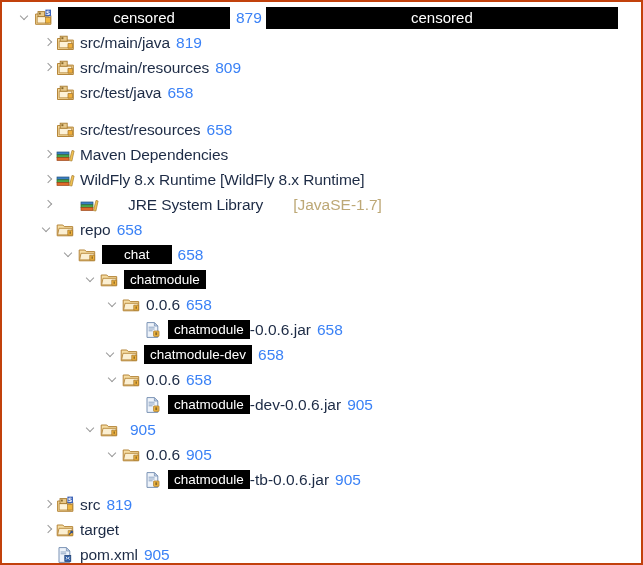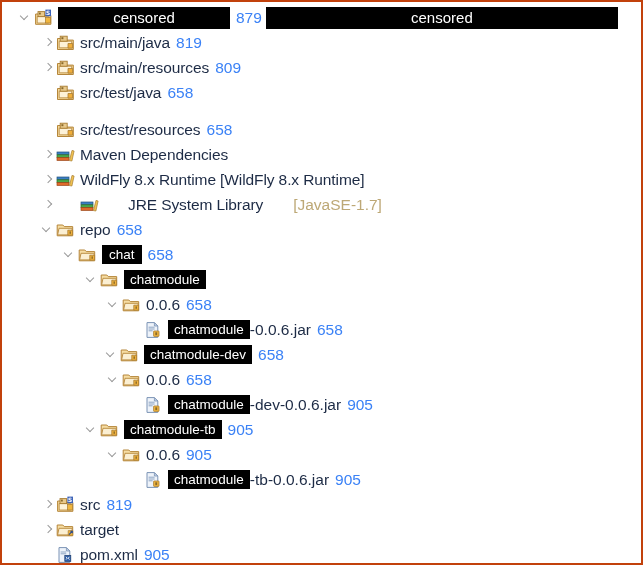--- a/index.html
+++ b/index.html
@@ -92,21 +92,21 @@
     line-height: 19px;
     height: 19px;
     padding: 0 6px;
     vertical-align: middle;
   }
   .censor-big {
     font-size: 15px;
     line-height: 22px;
     height: 22px;
   }
-  .censor-tight { padding: 0 7px; text-align: center; }
+  .censor-tight { padding: 0 22px; text-align: center; }
   .jarname {
     color: #1d2b45;
     margin-left: 0px;
   }
 </style>
 </head>
 <body>
 
 <div id="tree-panel">
   <div class="tree-rows">
@@ -330,21 +330,20 @@
       <div class="tree-row" style="padding-left: 84px;">
         <span class="twisty expanded"></span>
         <span class="icon">
           <svg width="19" height="18" viewBox="0 0 19 18">
             <path d="M1.2 4h5.6l1.5 1.6h8.4v9.2H1.2z" fill="#f6dda3" stroke="#b5863a" stroke-width="1"></path>
             <path d="M3 7.3h13.4l-1.6 6.6H1.6z" fill="#fbefd2" stroke="#b5863a" stroke-width=".9"></path>
             <path d="M11.8 9.2h4.8v5H11.8z" fill="#f1b23c" stroke="#a87c32" stroke-width=".8"></path>
             <rect x="13.5" y="10.4" width="1.4" height="2.4" fill="#8a6a2a"></rect>
           </svg>
         </span>
-        <span class="censor">chatmodule-tb</span>
         <span class="num">905</span>
       </div>
       <div class="tree-row" style="padding-left: 106px;">
         <span class="twisty expanded"></span>
         <span class="icon">
           <svg width="19" height="18" viewBox="0 0 19 18">
             <path d="M1.2 4h5.6l1.5 1.6h8.4v9.2H1.2z" fill="#f6dda3" stroke="#b5863a" stroke-width="1"></path>
             <path d="M3 7.3h13.4l-1.6 6.6H1.6z" fill="#fbefd2" stroke="#b5863a" stroke-width=".9"></path>
             <path d="M11.8 9.2h4.8v5H11.8z" fill="#f1b23c" stroke="#a87c32" stroke-width=".8"></path>
             <rect x="13.5" y="10.4" width="1.4" height="2.4" fill="#8a6a2a"></rect>

